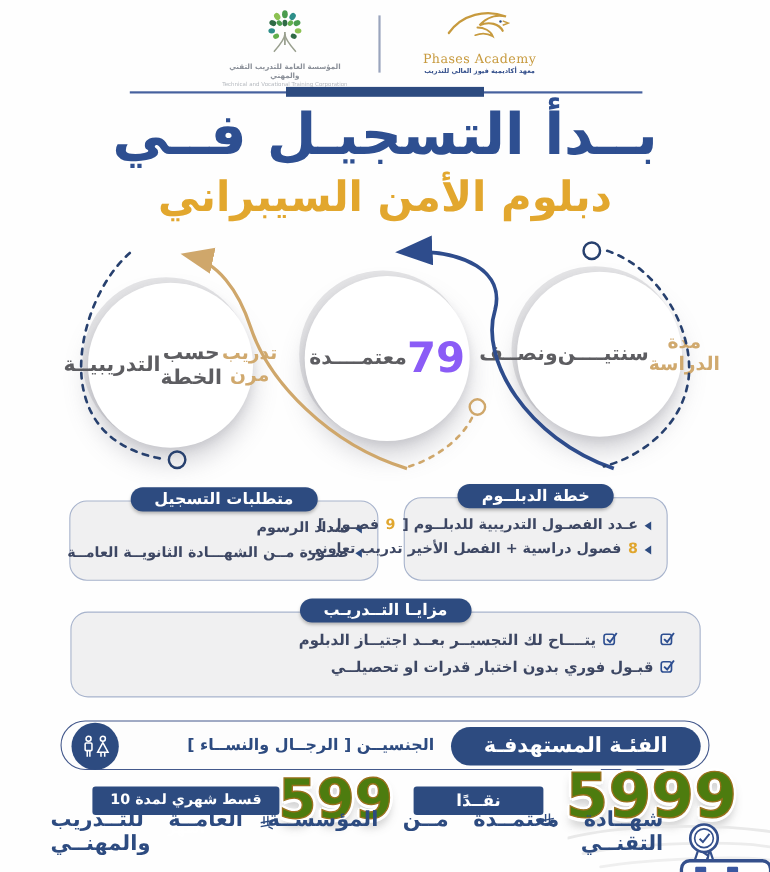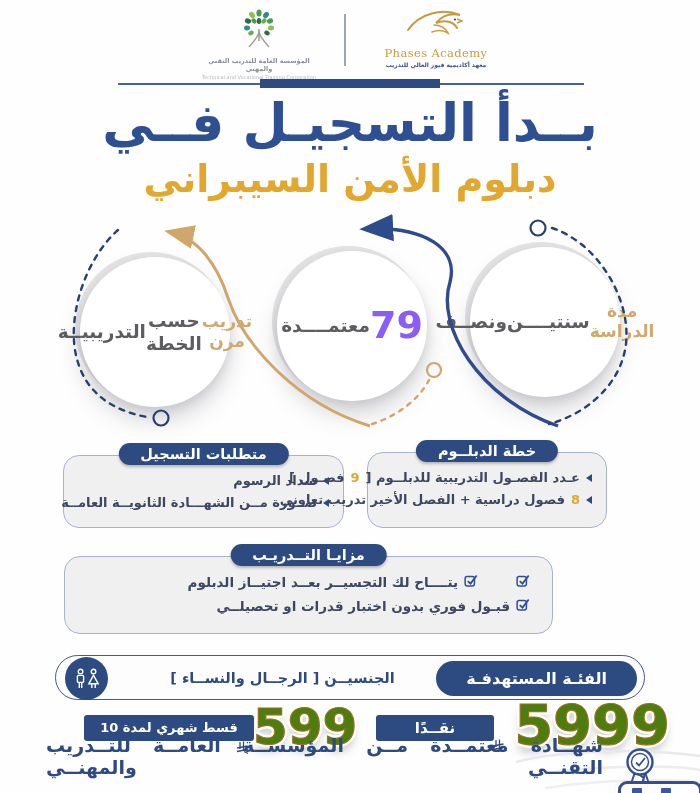--- a/index.html
+++ b/index.html
@@ -41,42 +41,42 @@
   .c-title{ font-size:17px; font-weight:bold; color:#d0a96e; margin-bottom:3px; }
   .c-num{ font-size:38px; font-weight:bold; color:#8b5cf6; line-height:1; margin-bottom:3px; }
   .c-line{ font-size:18.5px; font-weight:bold; color:#5d5d61; line-height:1.25; }
   .decor{ position:absolute; top:198px; left:0; }
 
   
   .infobox{ position:absolute; background:#f0f0f1; border:1.5px solid #a7b3cc;
     border-radius:16px; direction:rtl; }
   .box-req{ left:63px; top:455px; width:281px; height:73px; }
   .box-plan{ left:339px; top:452px; width:240px; height:76px;margin-left:28px; }
-  .box-benefits{ left:64px; top:556px; width:489px; height:78px; }
+  .box-benefits{ left:64px; top:556px; width:573px; height:78px; }
   .box-pill{ position:absolute; top:-13px; left:50%; transform:translateX(-50%);
     background:#2d4b80; color:#fff; font-weight:bold; font-size:14.5px;
     padding:3px 22px; border-radius:14px; white-space:nowrap;
     box-shadow:0 2px 3px rgba(0,0,0,.25);text-align:center; }
   .box-body{ padding:17px 14px 8px; display:flex; flex-direction:column; gap:7px; }
   .b-row{ display:flex; align-items:center; gap:18px; }
   .b-item{ display:flex; align-items:center; gap:6px; font-size:13px; font-weight:bold; color:#3d4763; white-space:nowrap; }
   .tri{ width:0; height:0; border-top:4px solid transparent; border-bottom:4px solid transparent;
     border-right:6px solid #2d4b80; flex:none; }
   .gold-num{ color:#e0a62e; }
   .box-benefits .box-body{ padding:16px 22px 8px; }
   .box-benefits .b-row{ gap:38px; }
   .box-benefits .b-item{ font-size:13.5px; }
   .chk{ flex:none; }
 
   
   .target{ position:absolute; left:55px; top:655px; width:590px; height:45px;
     border:1.5px solid #44598c; border-radius:23px; background:#fdfdfd; }
   .target-pill{ position:absolute; right:7px; top:5px; height:35px; line-height:35px;
     background:#2d4b80; color:#fff; border-radius:18px; padding:0 30px;
-    font-size:16px; font-weight:bold; white-space:nowrap; }
+    font-size:19px; font-weight:bold; white-space:nowrap; }
   .target-value{ position:absolute; right:205px; left:70px; top:0; height:45px; line-height:45px;
     text-align:center; font-size:14.5px; font-weight:bold; color:#2d4b80; direction:rtl; }
   .target-iconwrap{ position:absolute; left:9px; top:1px; width:43px; height:43px;
     background:#2d4b80; border-radius:50%; display:flex; align-items:center; justify-content:center; }
 
   
   .price-num{ position:absolute; font-weight:bold; color:#4d7c0f; line-height:1;
     -webkit-text-stroke:1.2px #9a701c;
     text-shadow:-3px 0 0 #fff, 3px 0 0 #fff, 0 -3px 0 #fff, 0 3px 0 #fff,
       -2px -2px 0 #fff, 2px 2px 0 #fff, -2px 2px 0 #fff, 2px -2px 0 #fff,

